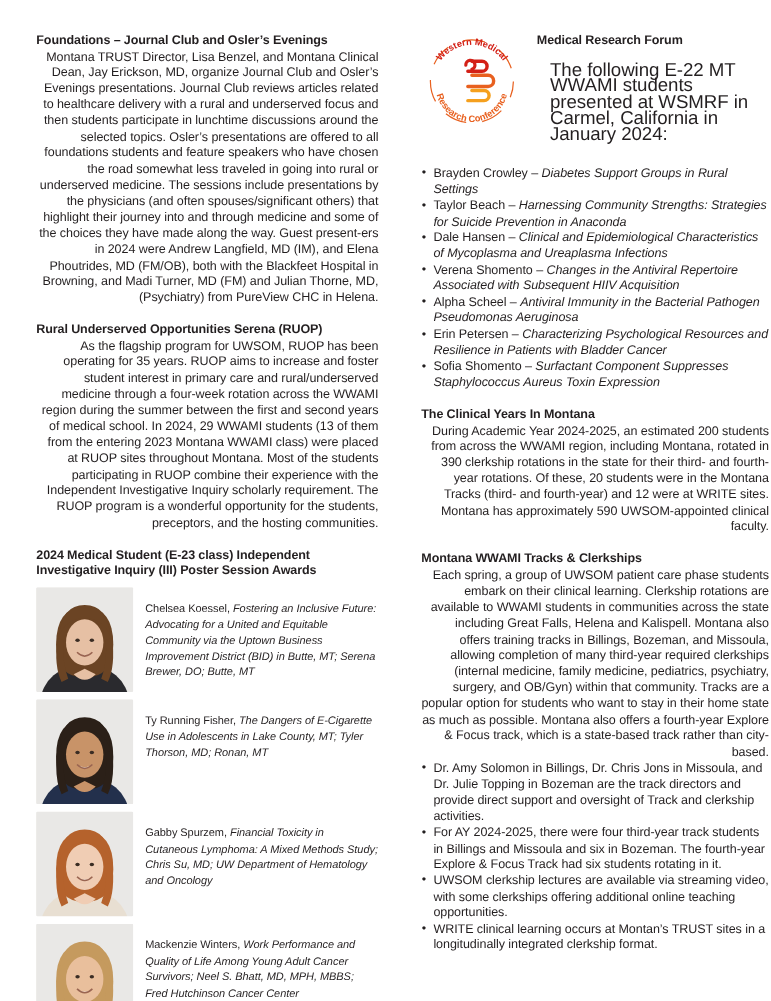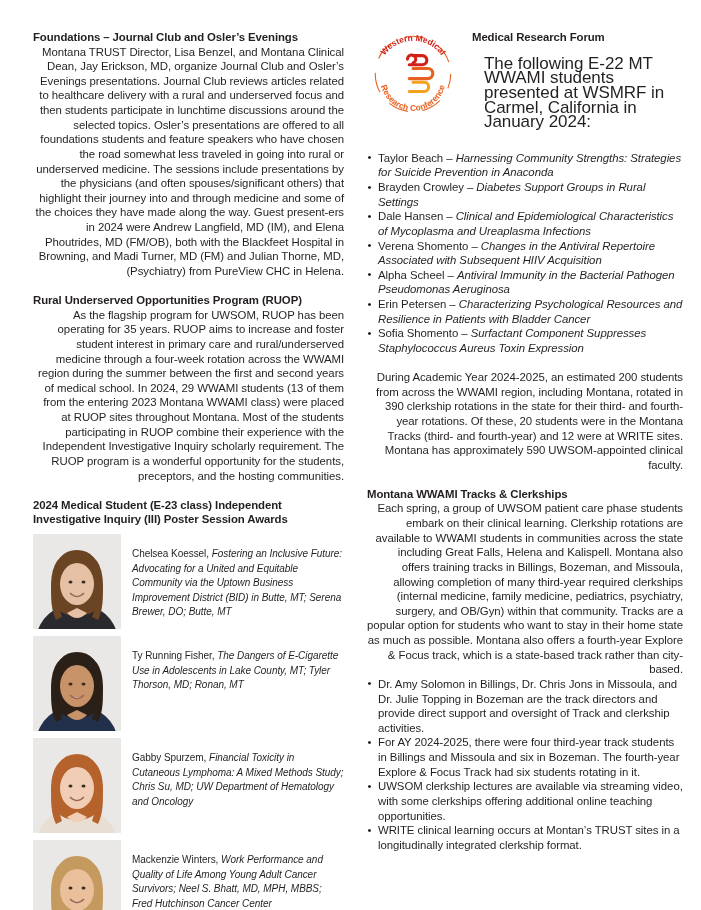--- a/index.html
+++ b/index.html
@@ -14,21 +14,21 @@
     color: #231f20;
     position: relative;
     overflow: hidden;
   }
   .page {
     position: absolute;
     inset: 0;
     display: flex;
     padding: 30px 18px 10px 33px;
     box-sizing: border-box;
-    gap: 23px;
+    gap: 39px;
   }
   .col {
     width: 311px;
     flex: 0 0 311px;
   }
   .col-right { width: 316px; flex: 0 0 316px; }
 
   h2.section-head {
     font-size: 11.4px;
     line-height: 14.6px;
@@ -130,21 +130,21 @@
 
 <div class="page">
 
   <div class="col">
 
     <h2 class="section-head">Foundations – Journal Club and Osler’s Evenings</h2>
     <p class="body-text">Montana TRUST Director, Lisa Benzel, and Montana Clinical Dean, Jay Erickson, MD, organize Journal Club and Osler’s Evenings presentations. Journal Club reviews articles related to healthcare delivery with a rural and underserved focus and then students participate in lunchtime discussions around the selected topics. Osler’s presentations are offered to all foundations students and feature speakers who have chosen the road somewhat less traveled in going into rural or underserved medicine. The sessions include presentations by the physicians (and often spouses/significant others) that highlight their journey into and through medicine and some of the choices they have made along the way. Guest present-ers in 2024 were Andrew Langfield, MD (IM), and Elena Phoutrides, MD (FM/OB), both with the Blackfeet Hospital in Browning, and Madi Turner, MD (FM) and Julian Thorne, MD, (Psychiatry) from PureView CHC in Helena.</p>
 
     <div class="gap"></div>
 
-    <h2 class="section-head">Rural Underserved Opportunities Program (RUOP)</h2>
+    <h2 class="section-head">Rural Underserved Opportunities Serena (RUOP)</h2>
     <p class="body-text">As the flagship program for UWSOM, RUOP has been operating for 35 years. RUOP aims to increase and foster student interest in primary care and rural/underserved medicine through a four-week rotation across the WWAMI region during the summer between the first and second years of medical school. In 2024, 29 WWAMI students (13 of them from the entering 2023 Montana WWAMI class) were placed at RUOP sites throughout Montana. Most of the students participating in RUOP combine their experience with the Independent Investigative Inquiry scholarly requirement. The RUOP program is a wonderful opportunity for the students, preceptors, and the hosting communities.</p>
 
     <div class="gap"></div>
 
     <h2 class="section-head">2024 Medical Student (E-23 class) Independent Investigative Inquiry (III) Poster Session Awards</h2>
 
     <div class="award-list" id="award-list">
         <div class="award">
           <div class="award-photo">
             <svg viewBox="0 0 88 95" preserveAspectRatio="xMidYMid slice">
@@ -255,31 +255,32 @@
           </text>
         </svg>
       </div>
       <div>
         <div class="forum-title">Medical Research Forum</div>
         <div class="forum-sub">The following E-22 MT WWAMI students presented at WSMRF in Carmel, California in January 2024:</div>
       </div>
     </div>
 
     <ul class="bullets italic-title" id="presenter-list">
+        <li><span>Brayden Crowley – </span><span class="ti">Diabetes Support Groups in Rural Settings</span></li>
         <li><span>Taylor Beach – </span><span class="ti">Harnessing Community Strengths: Strategies for Suicide Prevention in Anaconda</span></li>
-        <li><span>Brayden Crowley – </span><span class="ti">Diabetes Support Groups in Rural Settings</span></li>
         <li><span>Dale Hansen – </span><span class="ti">Clinical and Epidemiological Characteristics of Mycoplasma and Ureaplasma Infections</span></li>
         <li><span>Verena Shomento – </span><span class="ti">Changes in the Antiviral Repertoire Associated with Subsequent HIIV Acquisition</span></li>
         <li><span>Alpha Scheel – </span><span class="ti">Antiviral Immunity in the Bacterial Pathogen Pseudomonas Aeruginosa</span></li>
         <li><span>Erin Petersen – </span><span class="ti">Characterizing Psychological Resources and Resilience in Patients with Bladder Cancer</span></li>
         <li><span>Sofia Shomento – </span><span class="ti">Surfactant Component Suppresses Staphylococcus Aureus Toxin Expression</span></li>
       </ul>
 
     <div class="gap"></div>
 
+    <h2 class="section-head">The Clinical Years In Montana</h2>
     <p class="body-text">During Academic Year 2024-2025, an estimated 200 students from across the WWAMI region, including Montana, rotated in 390 clerkship rotations in the state for their third- and fourth-year rotations. Of these, 20 students were in the Montana Tracks (third- and fourth-year) and 12 were at WRITE sites. Montana has approximately 590 UWSOM-appointed clinical faculty.</p>
 
     <div class="gap"></div>
 
     <h2 class="section-head">Montana WWAMI Tracks &amp; Clerkships</h2>
     <p class="body-text">Each spring, a group of UWSOM patient care phase students embark on their clinical learning. Clerkship rotations are available to WWAMI students in communities across the state including Great Falls, Helena and Kalispell. Montana also offers training tracks in Billings, Bozeman, and Missoula, allowing completion of many third-year required clerkships (internal medicine, family medicine, pediatrics, psychiatry, surgery, and OB/Gyn) within that community. Tracks are a popular option for students who want to stay in their home state as much as possible. Montana also offers a fourth-year Explore &amp; Focus track, which is a state-based track rather than city-based.</p>
 
     <ul class="bullets" id="tracks-bullets">
         <li>Dr. Amy Solomon in Billings, Dr. Chris Jons in Missoula, and Dr. Julie Topping in Bozeman are the track directors and provide direct support and oversight of Track and clerkship activities.</li>
         <li>For AY 2024-2025, there were four third-year track students in Billings and Missoula and six in Bozeman. The fourth-year Explore &amp; Focus Track had six students rotating in it.</li>

